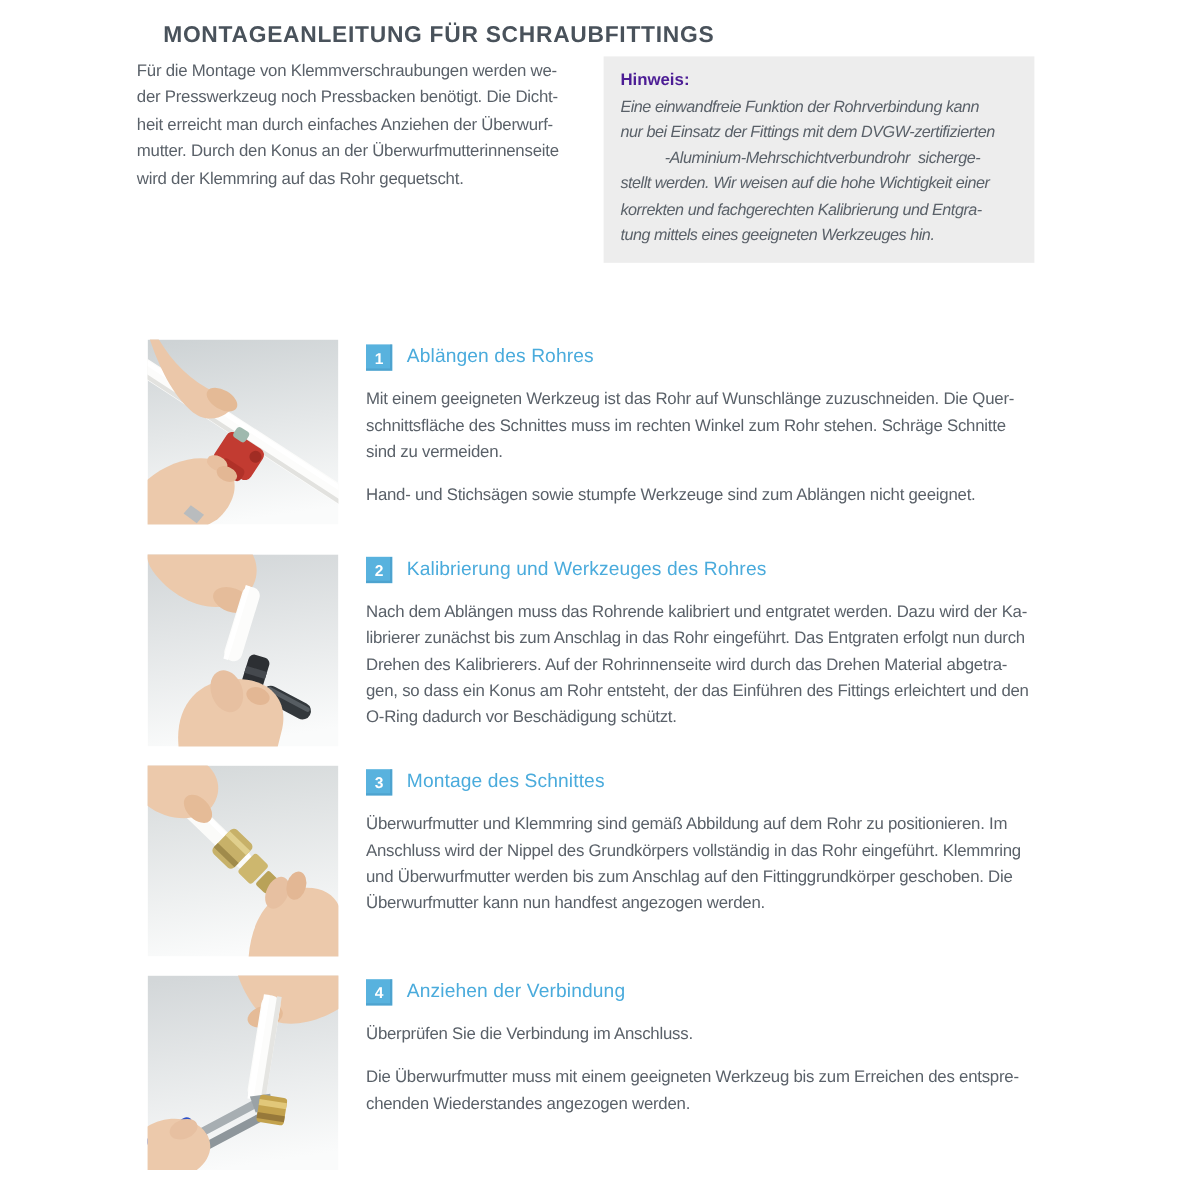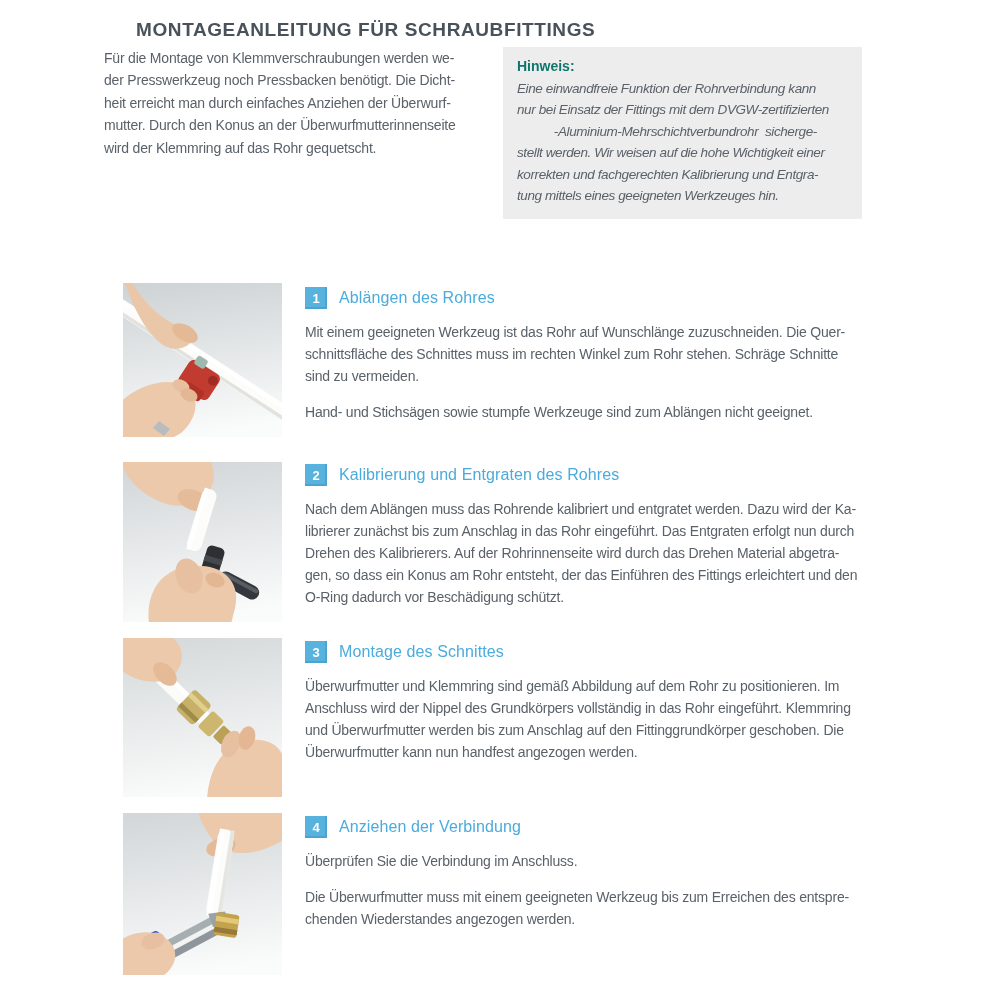--- a/index.html
+++ b/index.html
@@ -6,29 +6,29 @@
   html,body { margin:0; padding:0; background:#ffffff; }
   .page {
     position:relative; width:932px; height:1000px; background:#ffffff;
     font-family:"Liberation Sans", sans-serif; color:#5a6169; overflow:hidden;
   }
   .doc-title {
     position:absolute; left:136px; top:6px;
     font-size:19px; font-weight:bold; letter-spacing:0.6px; color:#49525b;
   }
   .intro {
-    position:absolute; left:104px; top:47px; width:400px;
+    position:absolute; left:114px; top:47px; width:400px;
     font-size:14px; line-height:22.4px; letter-spacing:-0.2px;
     white-space:pre-wrap;
   }
   .note {
     position:absolute; left:503px; top:47px; width:359px;
     background:#ededed; padding:9px 14px 12px 14px;
   }
-  .note-label { color:#0f766e; font-weight:bold; font-size:14px; line-height:21.5px; }
+  .note-label { color:#4c1d95; font-weight:bold; font-size:14px; line-height:21.5px; }
   .note-text {
     font-size:13.5px; line-height:21.5px; letter-spacing:-0.4px;
     white-space:pre-wrap;
     font-style:italic;
   }
   .photo { position:absolute; left:123px; width:159px; }
   .photo svg { display:block; }
   .step { position:absolute; left:305px; width:640px; }
   .step-header { display:flex; align-items:center; gap:12px; height:22px; }
   .badge {
@@ -193,21 +193,21 @@
     </div>
     <p>Mit einem geeigneten Werkzeug ist das Rohr auf Wunschlänge zuzuschneiden. Die Quer-
 schnittsfläche des Schnittes muss im rechten Winkel zum Rohr stehen. Schräge Schnitte
 sind zu vermeiden.</p>
     <p>Hand- und Stichsägen sowie stumpfe Werkzeuge sind zum Ablängen nicht geeignet.</p>
   </div>
 
   <div class="step" style="top:464px;">
     <div class="step-header">
       <div class="badge">2</div>
-      <div class="step-heading">Kalibrierung und Entgraten des Rohres</div>
+      <div class="step-heading">Kalibrierung und Werkzeuges des Rohres</div>
     </div>
     <p>Nach dem Ablängen muss das Rohrende kalibriert und entgratet werden. Dazu wird der Ka-
 librierer zunächst bis zum Anschlag in das Rohr eingeführt. Das Entgraten erfolgt nun durch
 Drehen des Kalibrierers. Auf der Rohrinnenseite wird durch das Drehen Material abgetra-
 gen, so dass ein Konus am Rohr entsteht, der das Einführen des Fittings erleichtert und den
 O-Ring dadurch vor Beschädigung schützt.</p>
   </div>
 
   <div class="step" style="top:641px;">
     <div class="step-header">

